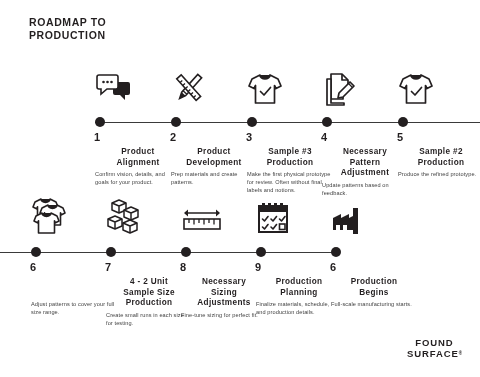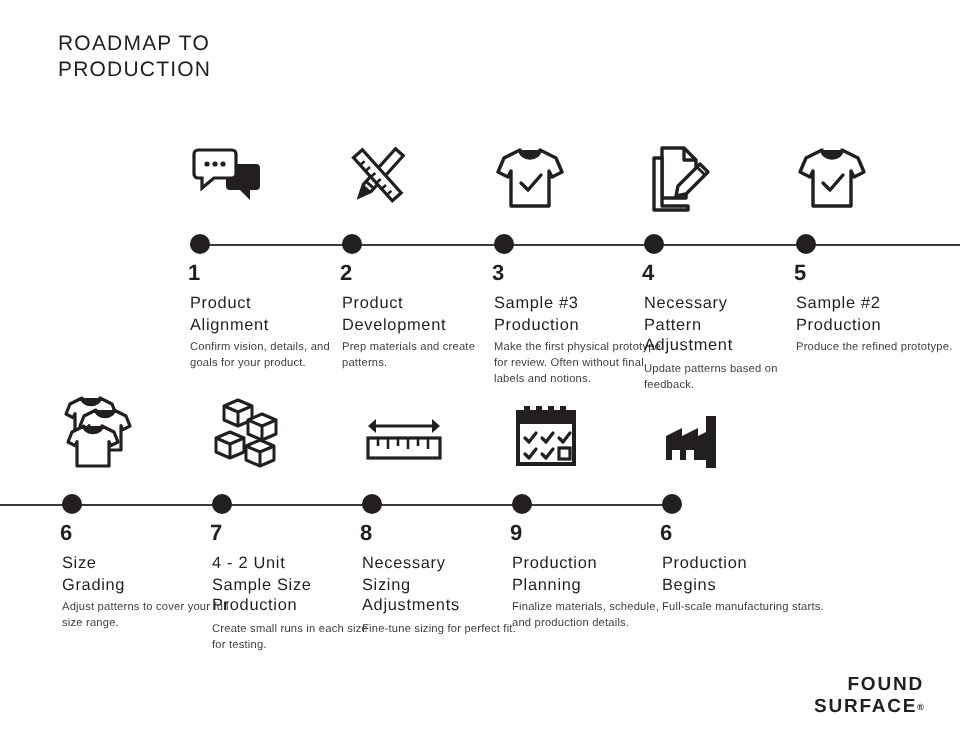--- a/index.html
+++ b/index.html
@@ -6,21 +6,21 @@
   body{
     width:480px;height:377px;
     background:#ffffff;
     font-family:"Liberation Sans", sans-serif;
     color:#1a1a1a;
     overflow:hidden;
     position:relative;
   }
   .title{
     position:absolute;left:29px;top:16px;
-    font-size:10.5px;font-weight:normal;
+    font-size:10.5px;font-weight:bold;
     letter-spacing:0.6px;line-height:13px;
     text-transform:uppercase;
     color:#231f20;
     white-space:pre-line;
   }
   
   .row{position:absolute;left:0;width:480px;}
   .row-1{top:62px;}
   .row-2{top:192px;}
 
@@ -47,44 +47,45 @@
     background:#231f20;
   }
   .num{
     position:absolute;top:69px;left:-1px;
     font-size:11px;font-weight:bold;
     letter-spacing:0.4px;
     color:#231f20;
   }
   .step-title{
     position:absolute;top:85px;left:0;
-    font-size:8.2px;font-weight:normal;
+    font-size:8.2px;font-weight:bold;
     line-height:10.5px;
     letter-spacing:0.35px;
     color:#231f20;
     width:86px;
     white-space:pre-line;
+    text-align:center;
   }
   .step-desc{
     position:absolute;left:0;
     font-size:5.6px;
     line-height:8px;
     color:#3f3f3f;
     width:84px;
     letter-spacing:0.1px;
   }
   .d1{top:108px;}
   .d2{top:108px;}
   .d3{top:108px;}
   .d4{top:119px;}
   .d5{top:108px;}
 
   .footer{
     position:absolute;right:18px;bottom:18px;
-    text-align:right;
+    text-align:center;
     font-size:9.5px;font-weight:bold;
     line-height:11px;
     letter-spacing:0.9px;
     color:#231f20;
     white-space:pre-line;
     margin-top:20px;
   }
   .footer .mark{
     font-size:4.5px;font-weight:bold;
     vertical-align:top;
@@ -198,22 +199,20 @@
           <path d="M17 9 L11 12 L9 17 l3.5 1.8 l1 -2 V29 h16 V16.8 l1 2 L34 17 L32 12 L26 9 a4 3 0 0 1 -9 0 z"></path>
           <path d="M11 17 L5 20 L3 25 l3.5 1.8 l1 -2 V37 h16 V24.8 l1 2 L28 25 L26 20 L20 17 a4 3 0 0 1 -9 0 z"></path>
         </g>
         <path d="M10 3 a4 3 0 0 0 9 0" fill="#231f20"></path>
         <path d="M17 9 a4 3 0 0 0 9 0" fill="#231f20"></path>
         <path d="M11 17 a4 3 0 0 0 9 0" fill="#231f20"></path>
       </svg>
     </div>
     <div class="dot"></div>
     <div class="num">6</div>
-    <div class="step-title">Size
-Grading</div>
     <div class="step-desc d1">Adjust patterns to cover your full size range.</div>
   </div>
 
   <div class="step" style="left:106px;">
     <div class="icon-wrap">
       <svg width="40" height="38" viewBox="0 0 40 38">
         <g fill="#ffffff" stroke="#231f20" stroke-width="1.5" stroke-linejoin="round">
           <path d="M13 2 l7 3 v7 l-7 3 l-7 -3 V5 z"></path>
           <path d="M6 5 l7 3 l7 -3 M13 8 v7"></path>
           <path d="M25 9 l7 3 v7 l-7 3 l-7 -3 v-7 z"></path>

